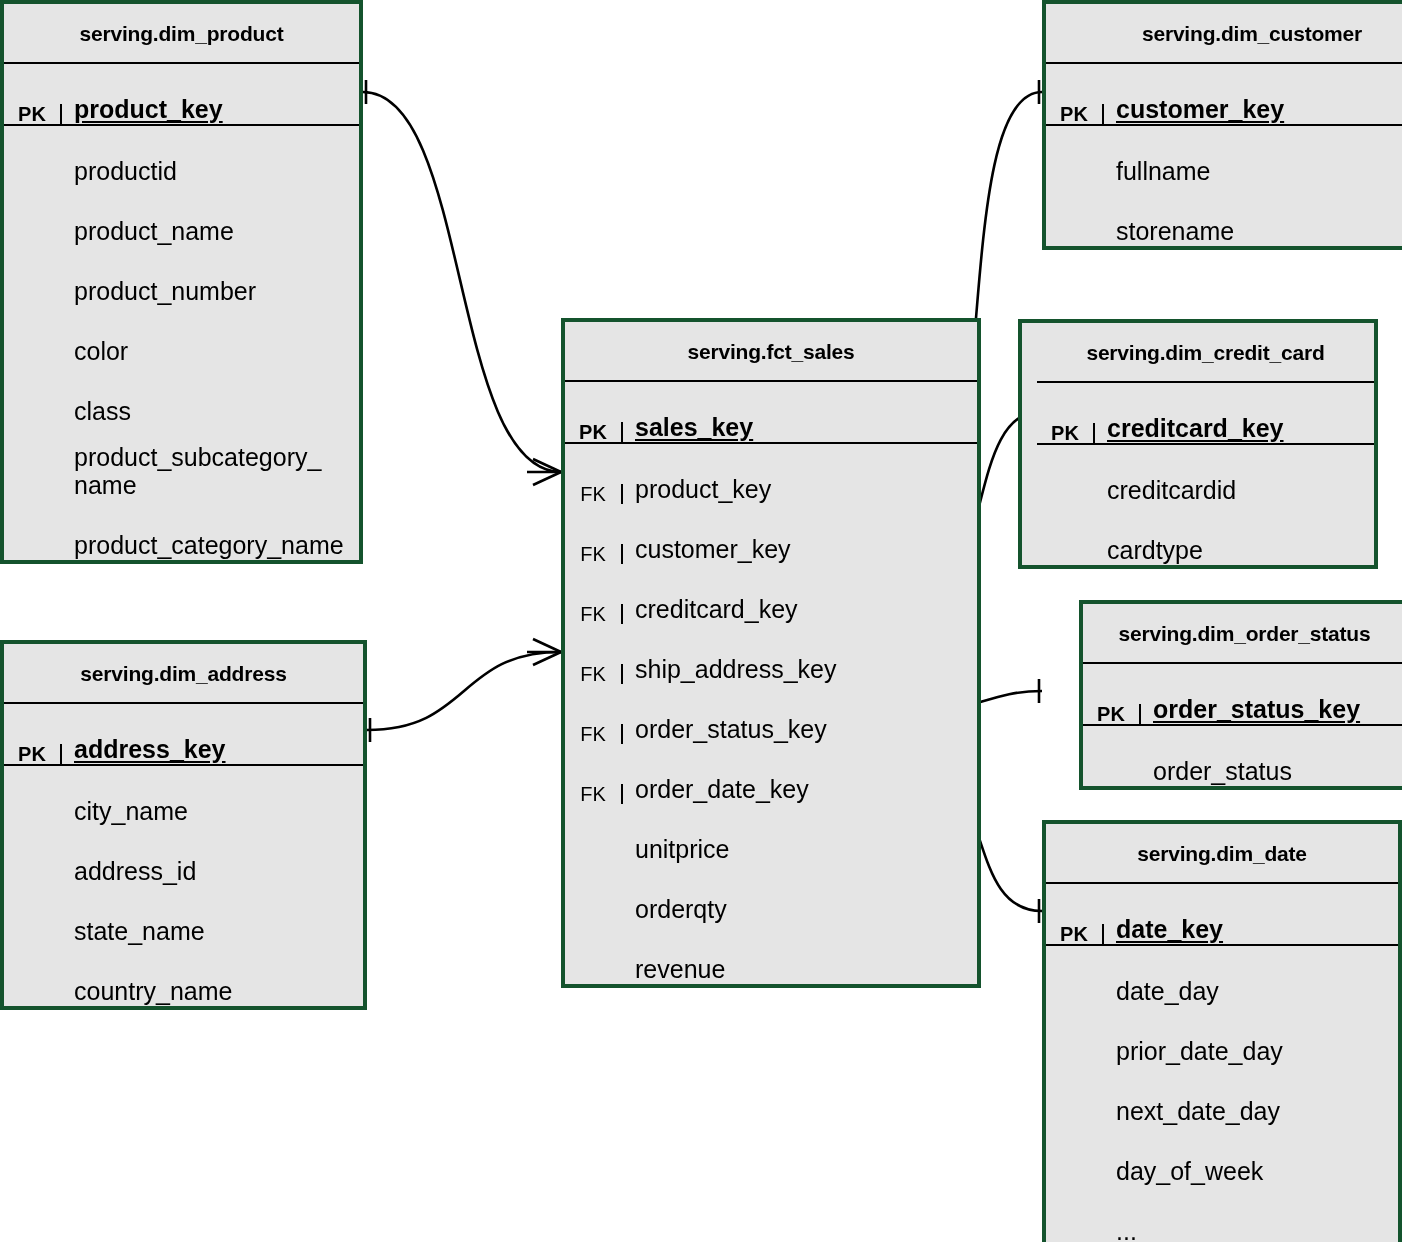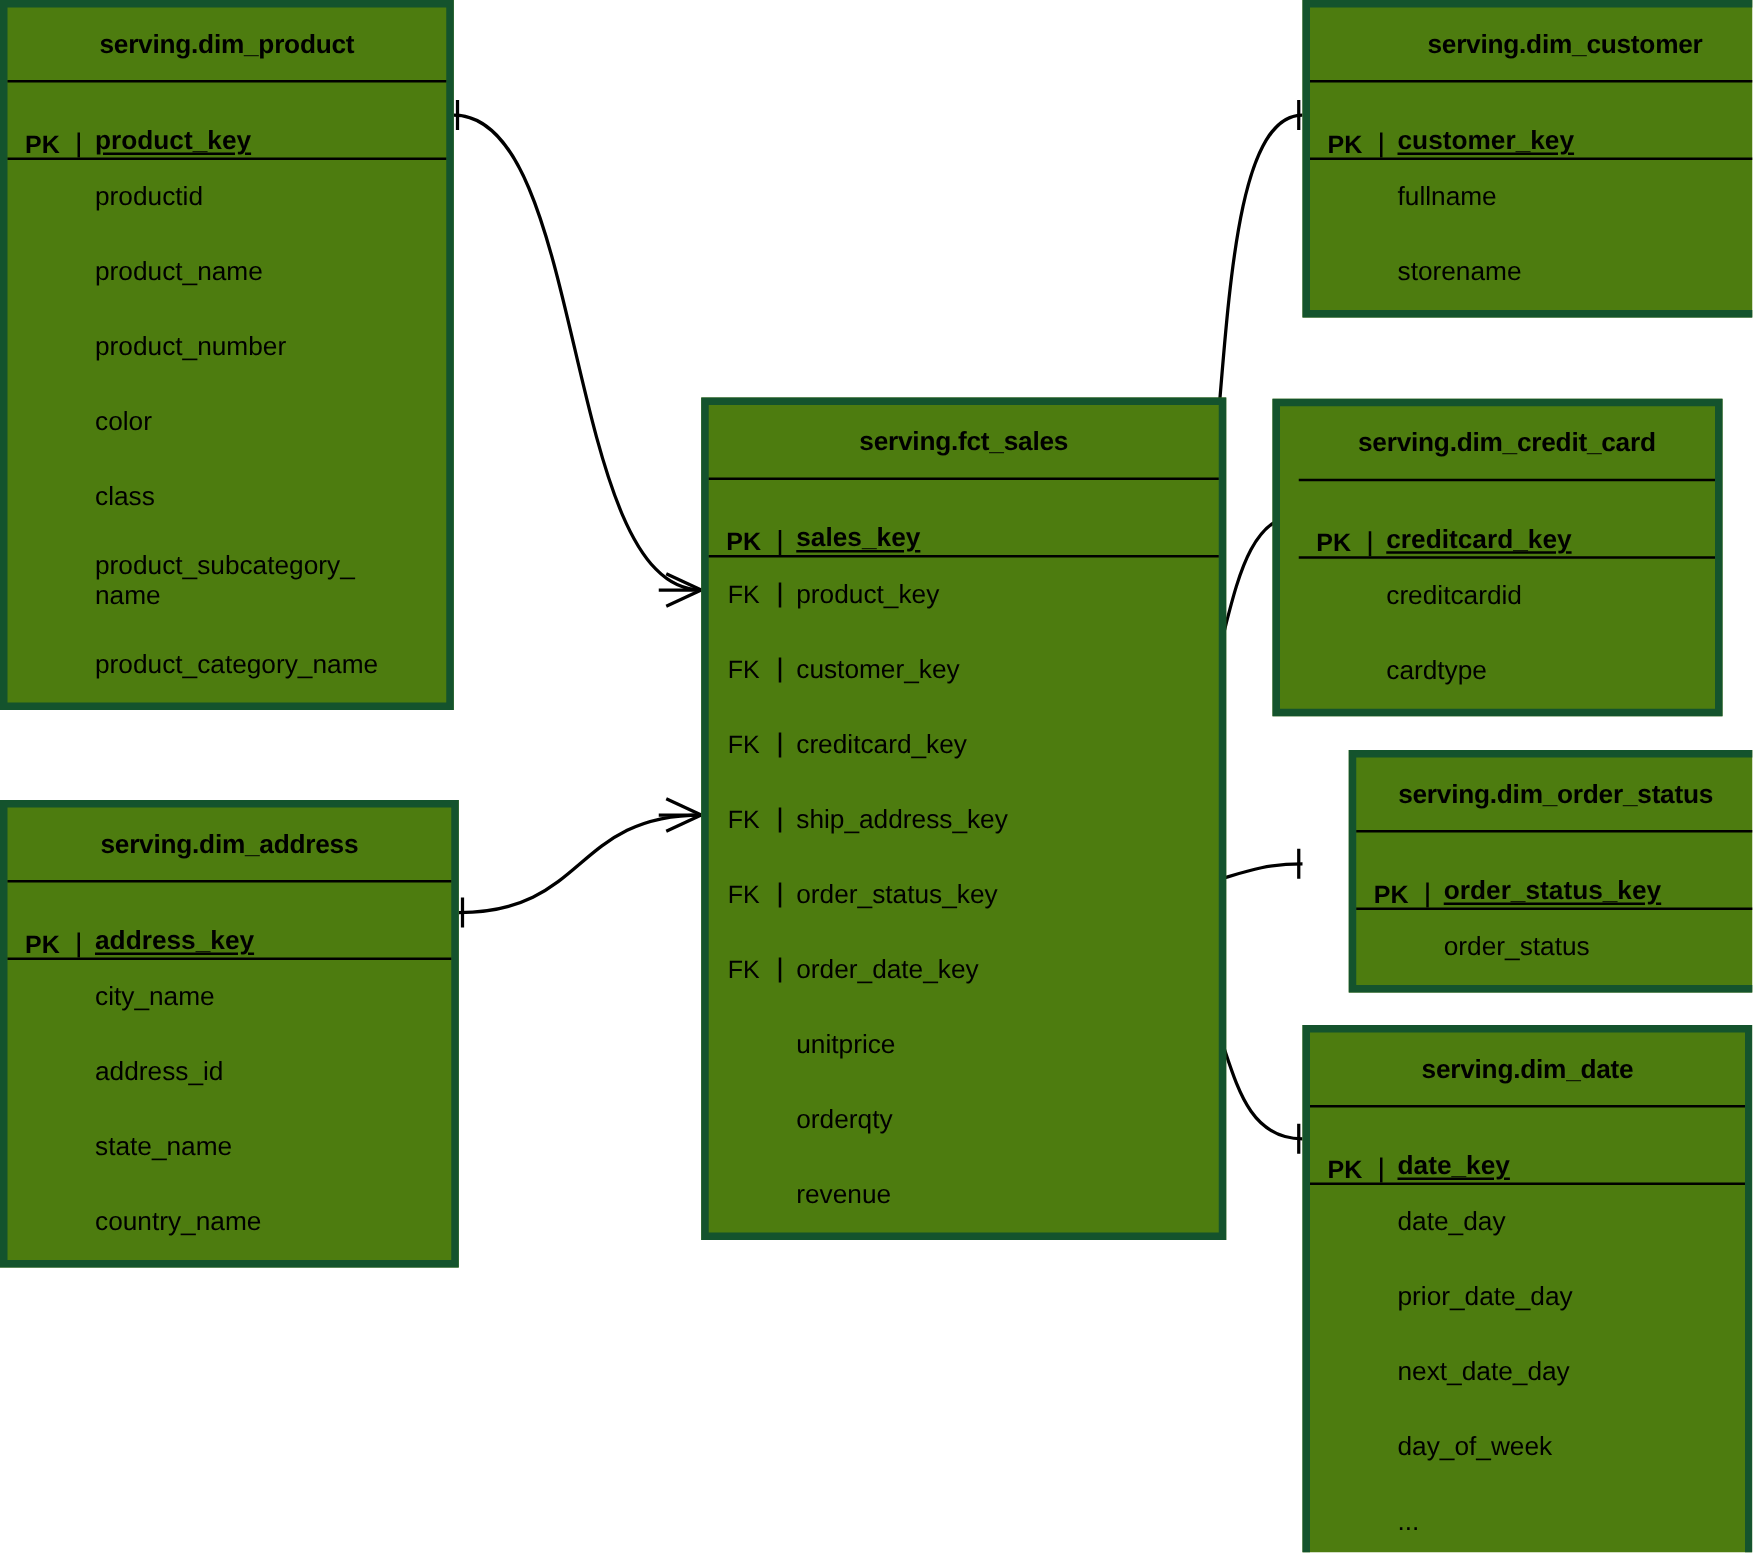--- a/index.html
+++ b/index.html
@@ -16,22 +16,22 @@
     width: 1402px;
     height: 1242px;
     background: #ffffff;
     overflow: hidden;
   }
 
   
   .entity {
     position: absolute;
     box-sizing: border-box;
-    border: 6px solid #14532d;
-    background: #4d7c0f;
+    border: 4px solid #14532d;
+    background: #e5e5e5;
     z-index: 3;
   }
   .entity-title {
     text-align: center;
     font-weight: bold;
     font-size: 21px;
     line-height: 1;
     padding: 19px 6px 18px 6px;
     border-bottom: 2px solid #000000;
     letter-spacing: -0.2px;
@@ -65,34 +65,34 @@
   .keycell.fk {
     font-weight: normal;
   }
   .namecell {
     box-sizing: border-box;
     flex: 1 1 auto;
     display: flex;
     align-items: center;
     padding-left: 12px;
     padding-right: 8px;
-    font-size: 21px;
+    font-size: 25px;
     line-height: 1.18;
   }
   .namecell.key {
     font-weight: bold;
     text-decoration: underline;
     text-underline-offset: 3px;
   }
   .attrs-block {
     display: block;
   }
   .attr-row {
     display: flex;
-    align-items: center;
+    align-items: flex-end;
     height: 60px;
   }
   .attr-row.tall {
     height: 74px;
   }
   .attr-row .keycell {
     border-right: 2px solid #000000;
   }
   .attr-row .namecell {
     font-weight: normal;

